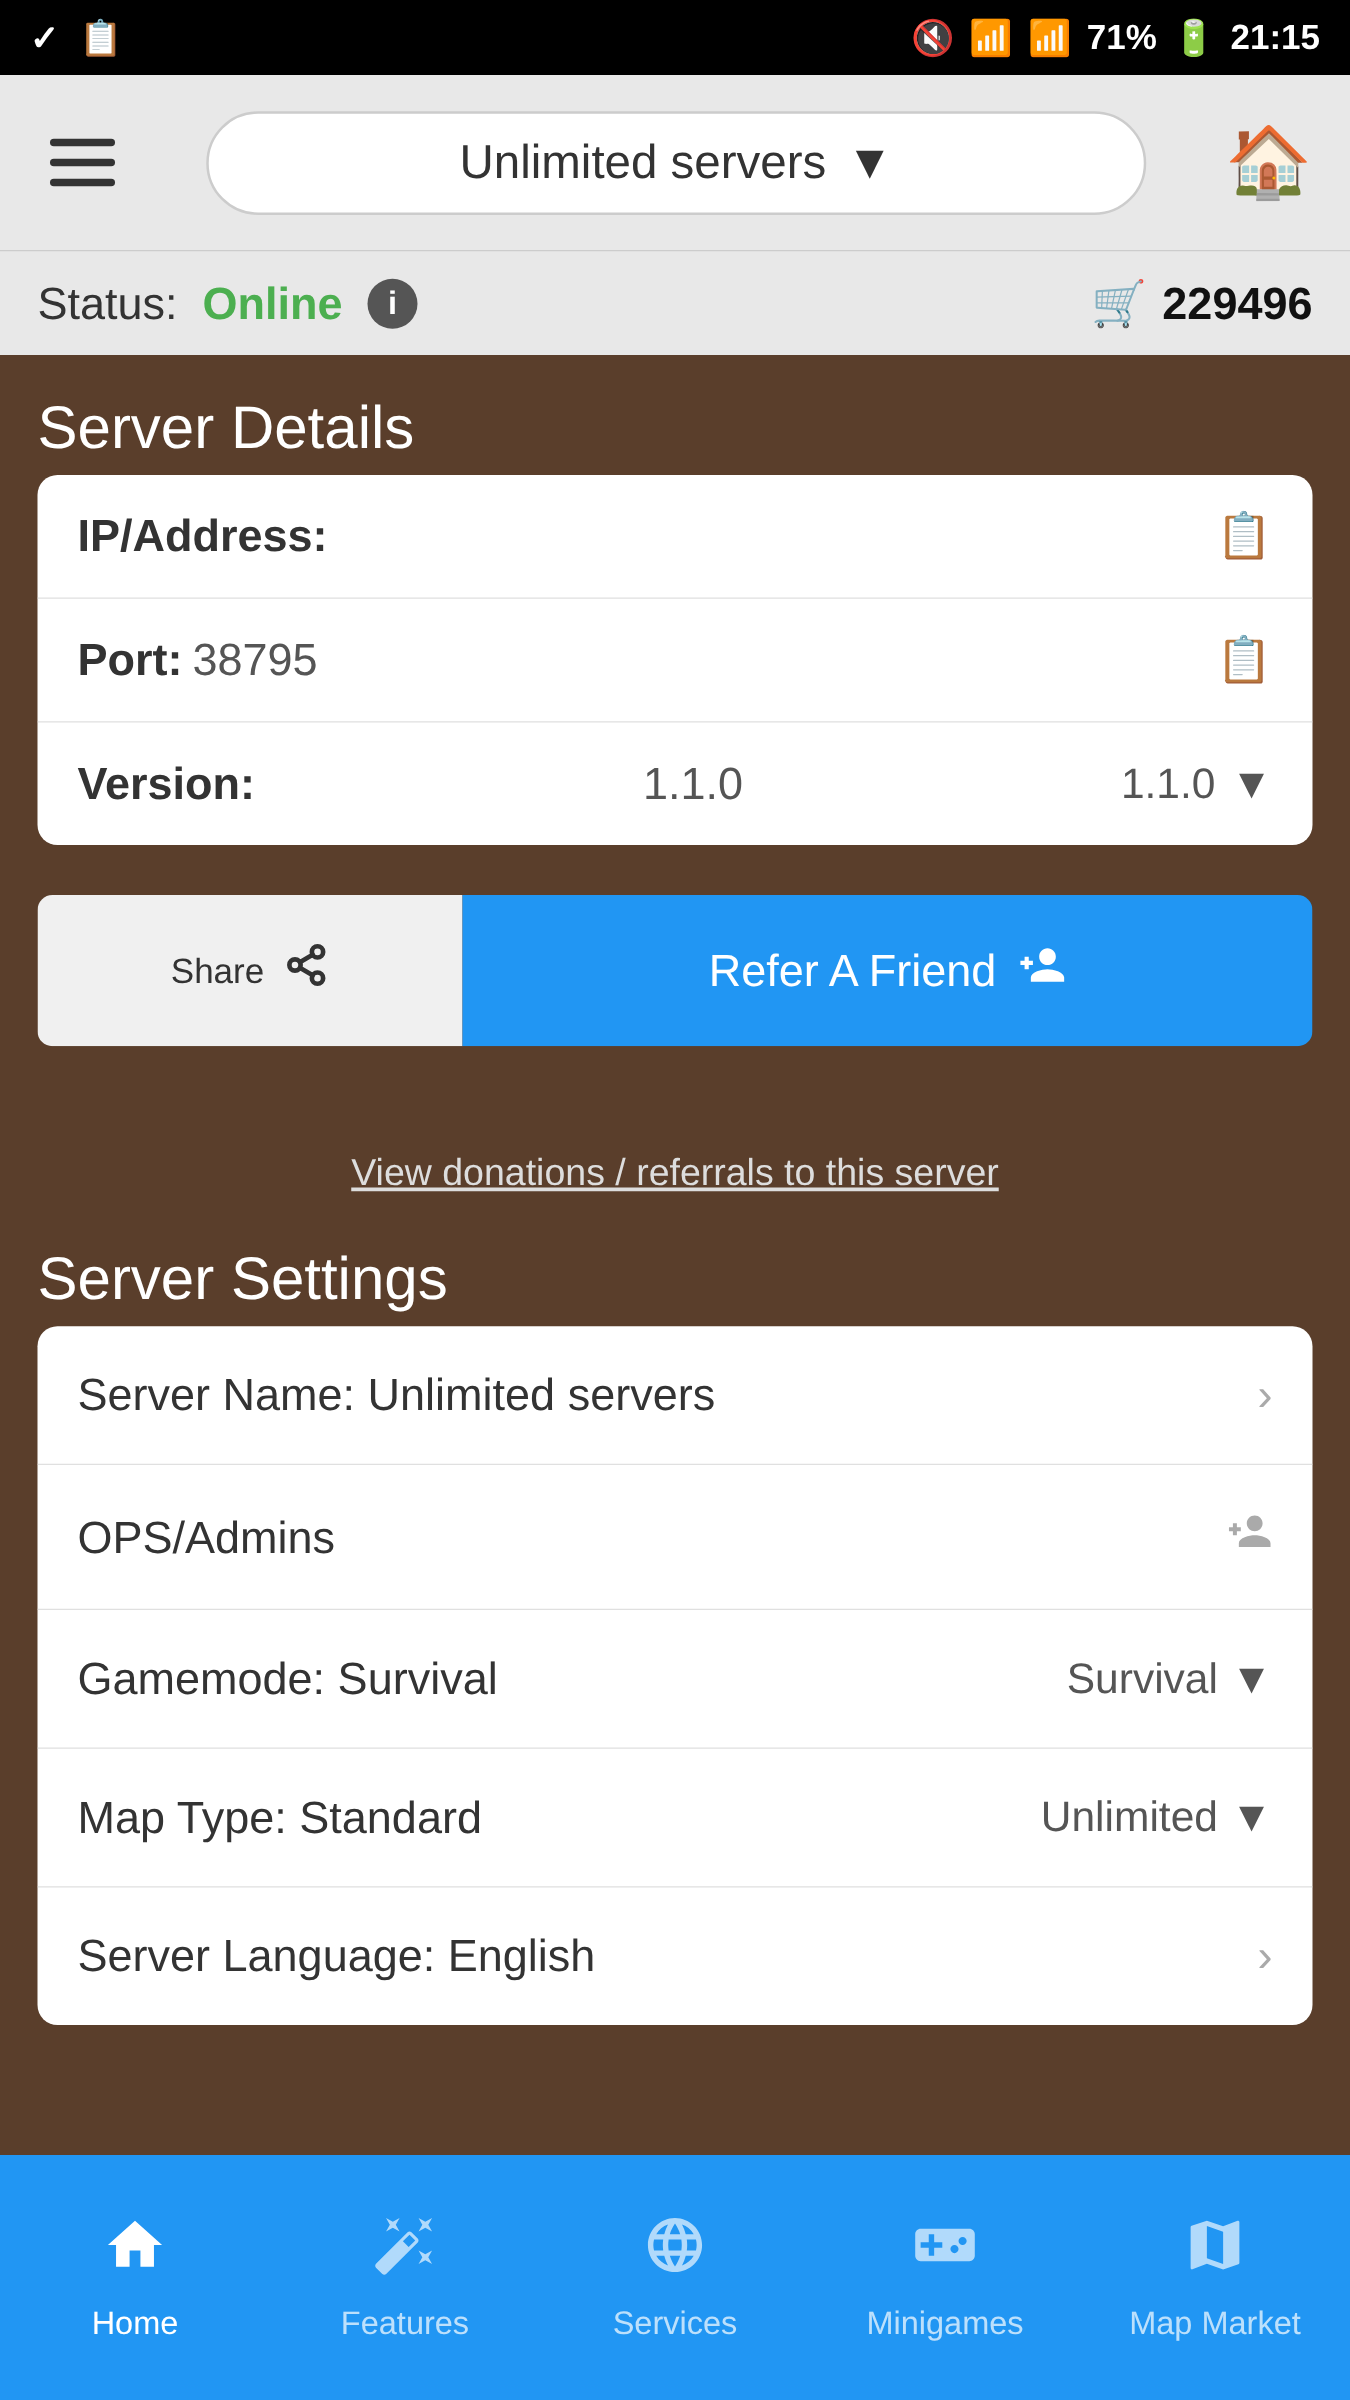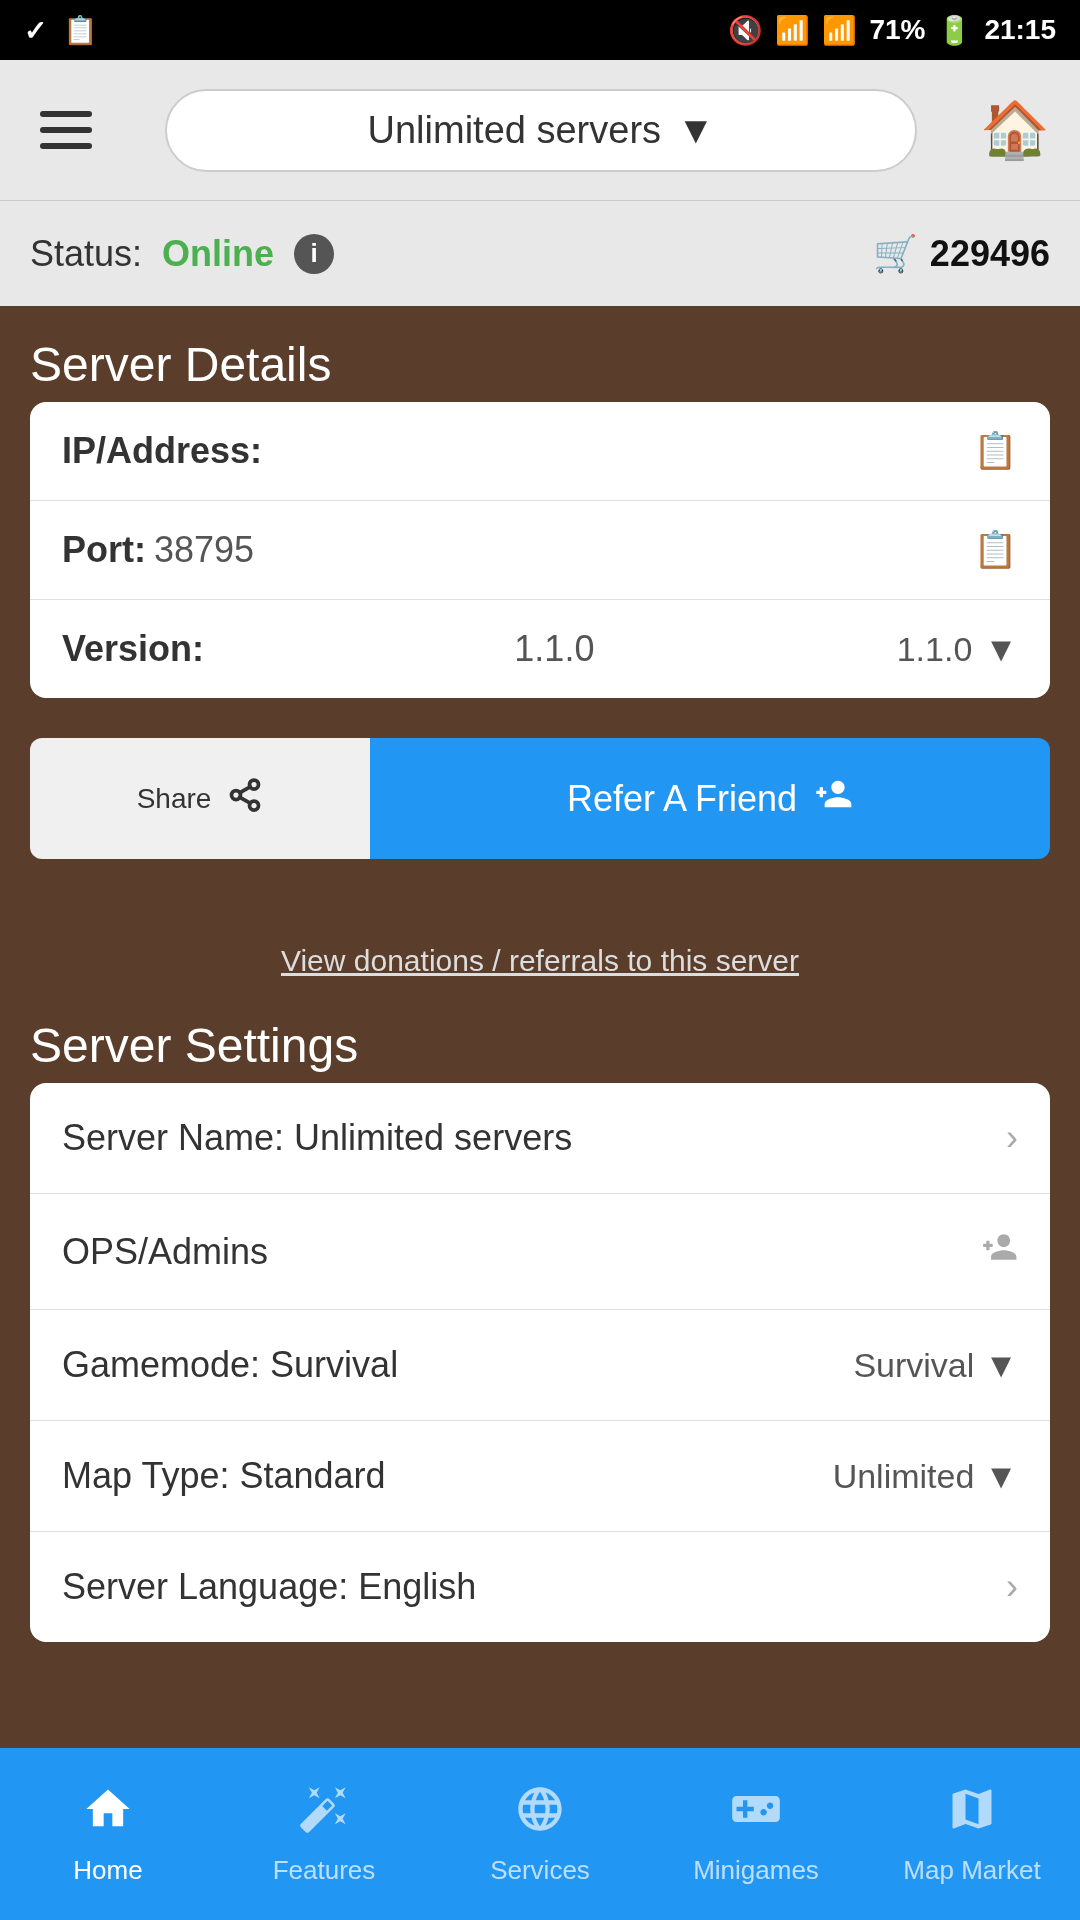--- a/index.html
+++ b/index.html
@@ -80,21 +80,21 @@
       background: transparent;
       border: none;
       cursor: pointer;
       font-size: 56px;
       color: #222;
     }
 
     
     .sub-header {
       background: #e8e8e8;
-      height: 106px;
+      height: 84px;
       display: flex;
       align-items: center;
       justify-content: center;
       gap: 20px;
       font-size: 36px;
       padding: 0 30px;
       flex-shrink: 0;
       border-top: 1px solid #ccc;
     }
     .status-label { color: #333; font-size: 36px; }
@@ -242,21 +242,21 @@
     }
     .person-add-icon {
       margin-left: auto;
       color: #aaa;
       font-size: 36px;
     }
 
     
     .bottom-nav {
       background: #2196F3;
-      height: 172px;
+      height: 196px;
       display: flex;
       align-items: stretch;
       flex-shrink: 0;
     }
     .nav-item {
       flex: 1;
       display: flex;
       flex-direction: column;
       align-items: center;
       justify-content: center;

